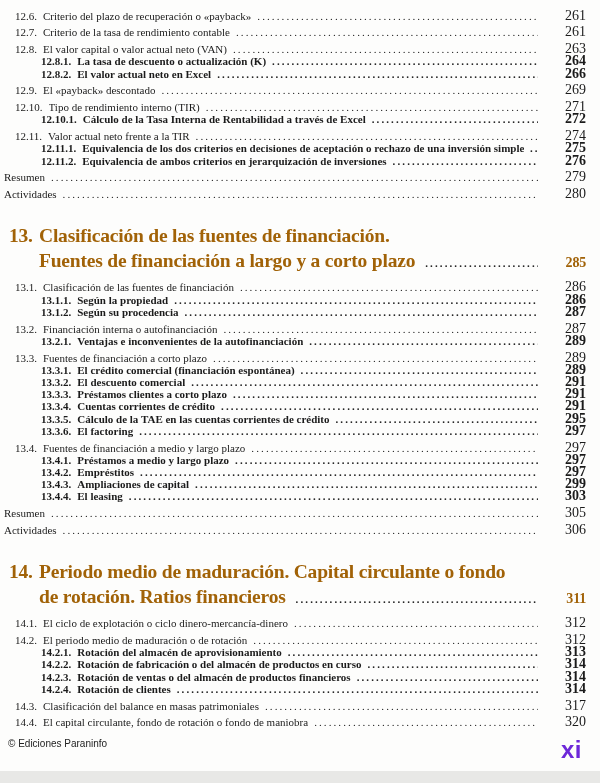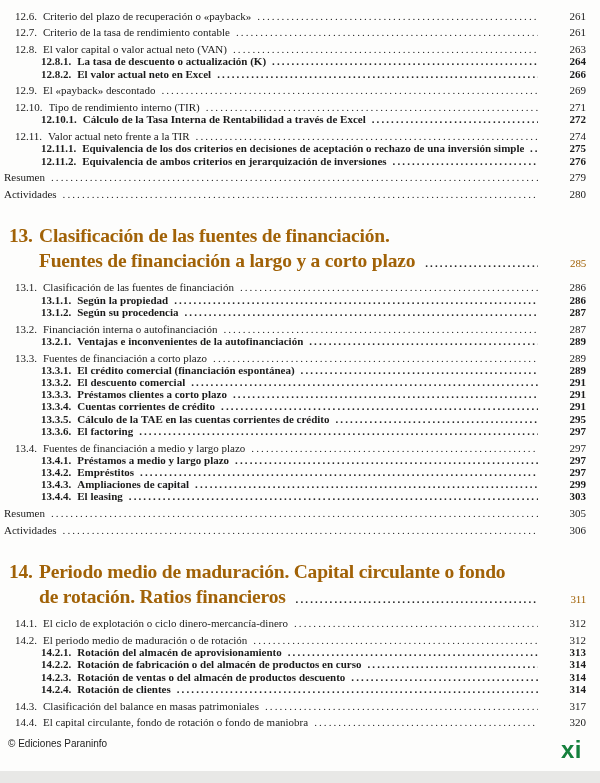--- a/index.html
+++ b/index.html
@@ -38,55 +38,55 @@
   .leader::after {
     content: "........................................................................................................................................................................................................";
     letter-spacing: 2.1px;
     font-size: 11px;
     color: #222;
   }
   .pg {
     flex: 0 0 34px;
     margin-left: 8px;
     text-align: right;
-    font-size: 11px;
+    font-size: 14px;
   }
   
   .chapter { margin-top: 24px; margin-bottom: 6px; }
   .ch-line1, .ch-line2 {
     display: flex;
     align-items: baseline;
     font-weight: bold;
     font-size: 19.5px;
     line-height: 24.5px;
     letter-spacing: -0.2px;
     color: #a16207;
     white-space: nowrap;
   }
   .ch-num { flex: 0 0 30px; margin-left: 5px; }
   .ch-line2 { padding-left: 35px; }
   .ch-leader { margin: 0 6px 0 10px; }
-  .ch-pg { font-weight: normal; }
+  .ch-pg { font-weight: bold; }
   
   .footer-copyright {
     position: absolute;
     left: 8px;
     top: 738px;
     font-family: "Liberation Sans", "DejaVu Sans", sans-serif;
     font-size: 10px;
     color: #222;
   }
   .footer-page-number {
     position: absolute;
     right: 18px;
     top: 736px;
     font-family: "Liberation Sans", "DejaVu Sans", sans-serif;
     font-size: 24px;
     font-weight: bold;
-    color: #15803d;
+    color: #6d28d9;
     letter-spacing: 0.5px;
   }
 </style>
 </head>
 <body>
 
 <div class="page">
   <div id="toc">
   <div class="entry l1">
     <span class="num">12.6.</span>
@@ -359,21 +359,21 @@
 
   <div class="entry l2">
     <span class="num">14.2.2.</span>
     <span class="title">Rotación de fabricación o del almacén de productos en curso</span>
     <span class="leader"></span>
     <span class="pg">314</span>
   </div>
 
   <div class="entry l2">
     <span class="num">14.2.3.</span>
-    <span class="title">Rotación de ventas o del almacén de productos descuento</span>
+    <span class="title">Rotación de ventas o del almacén de productos financieros</span>
     <span class="leader"></span>
     <span class="pg">314</span>
   </div>
 
   <div class="entry l2">
     <span class="num">14.2.4.</span>
     <span class="title">Rotación de clientes</span>
     <span class="leader"></span>
     <span class="pg">314</span>
   </div>

